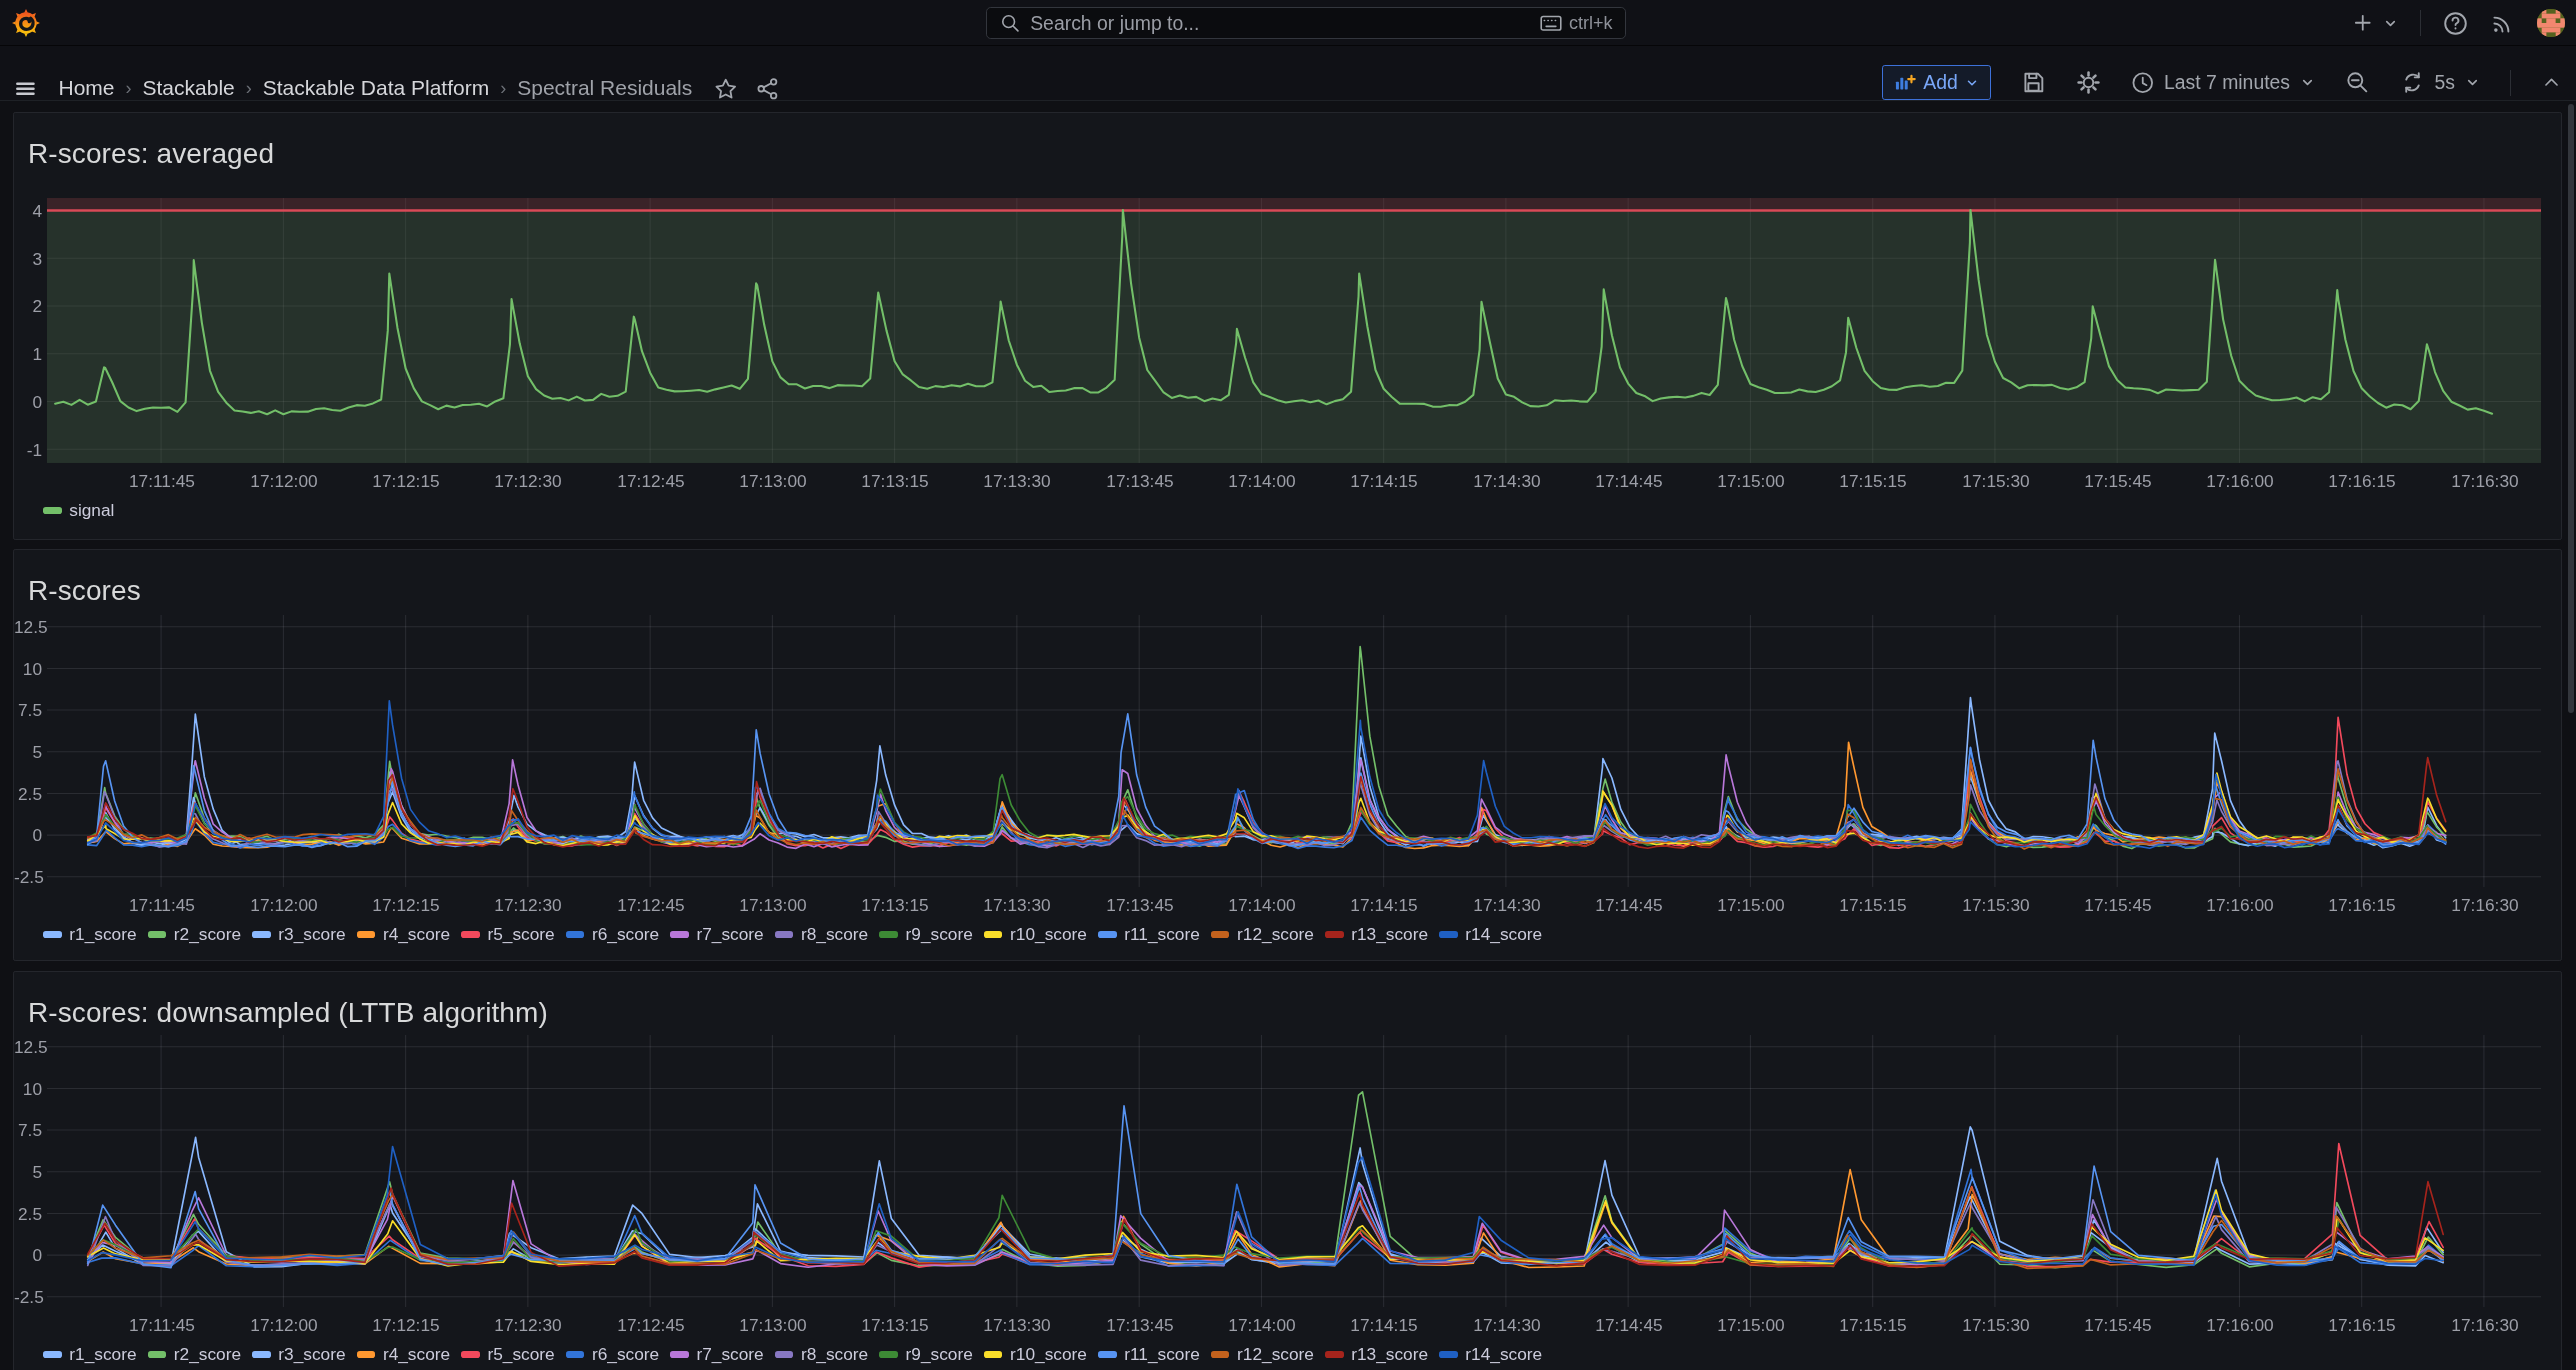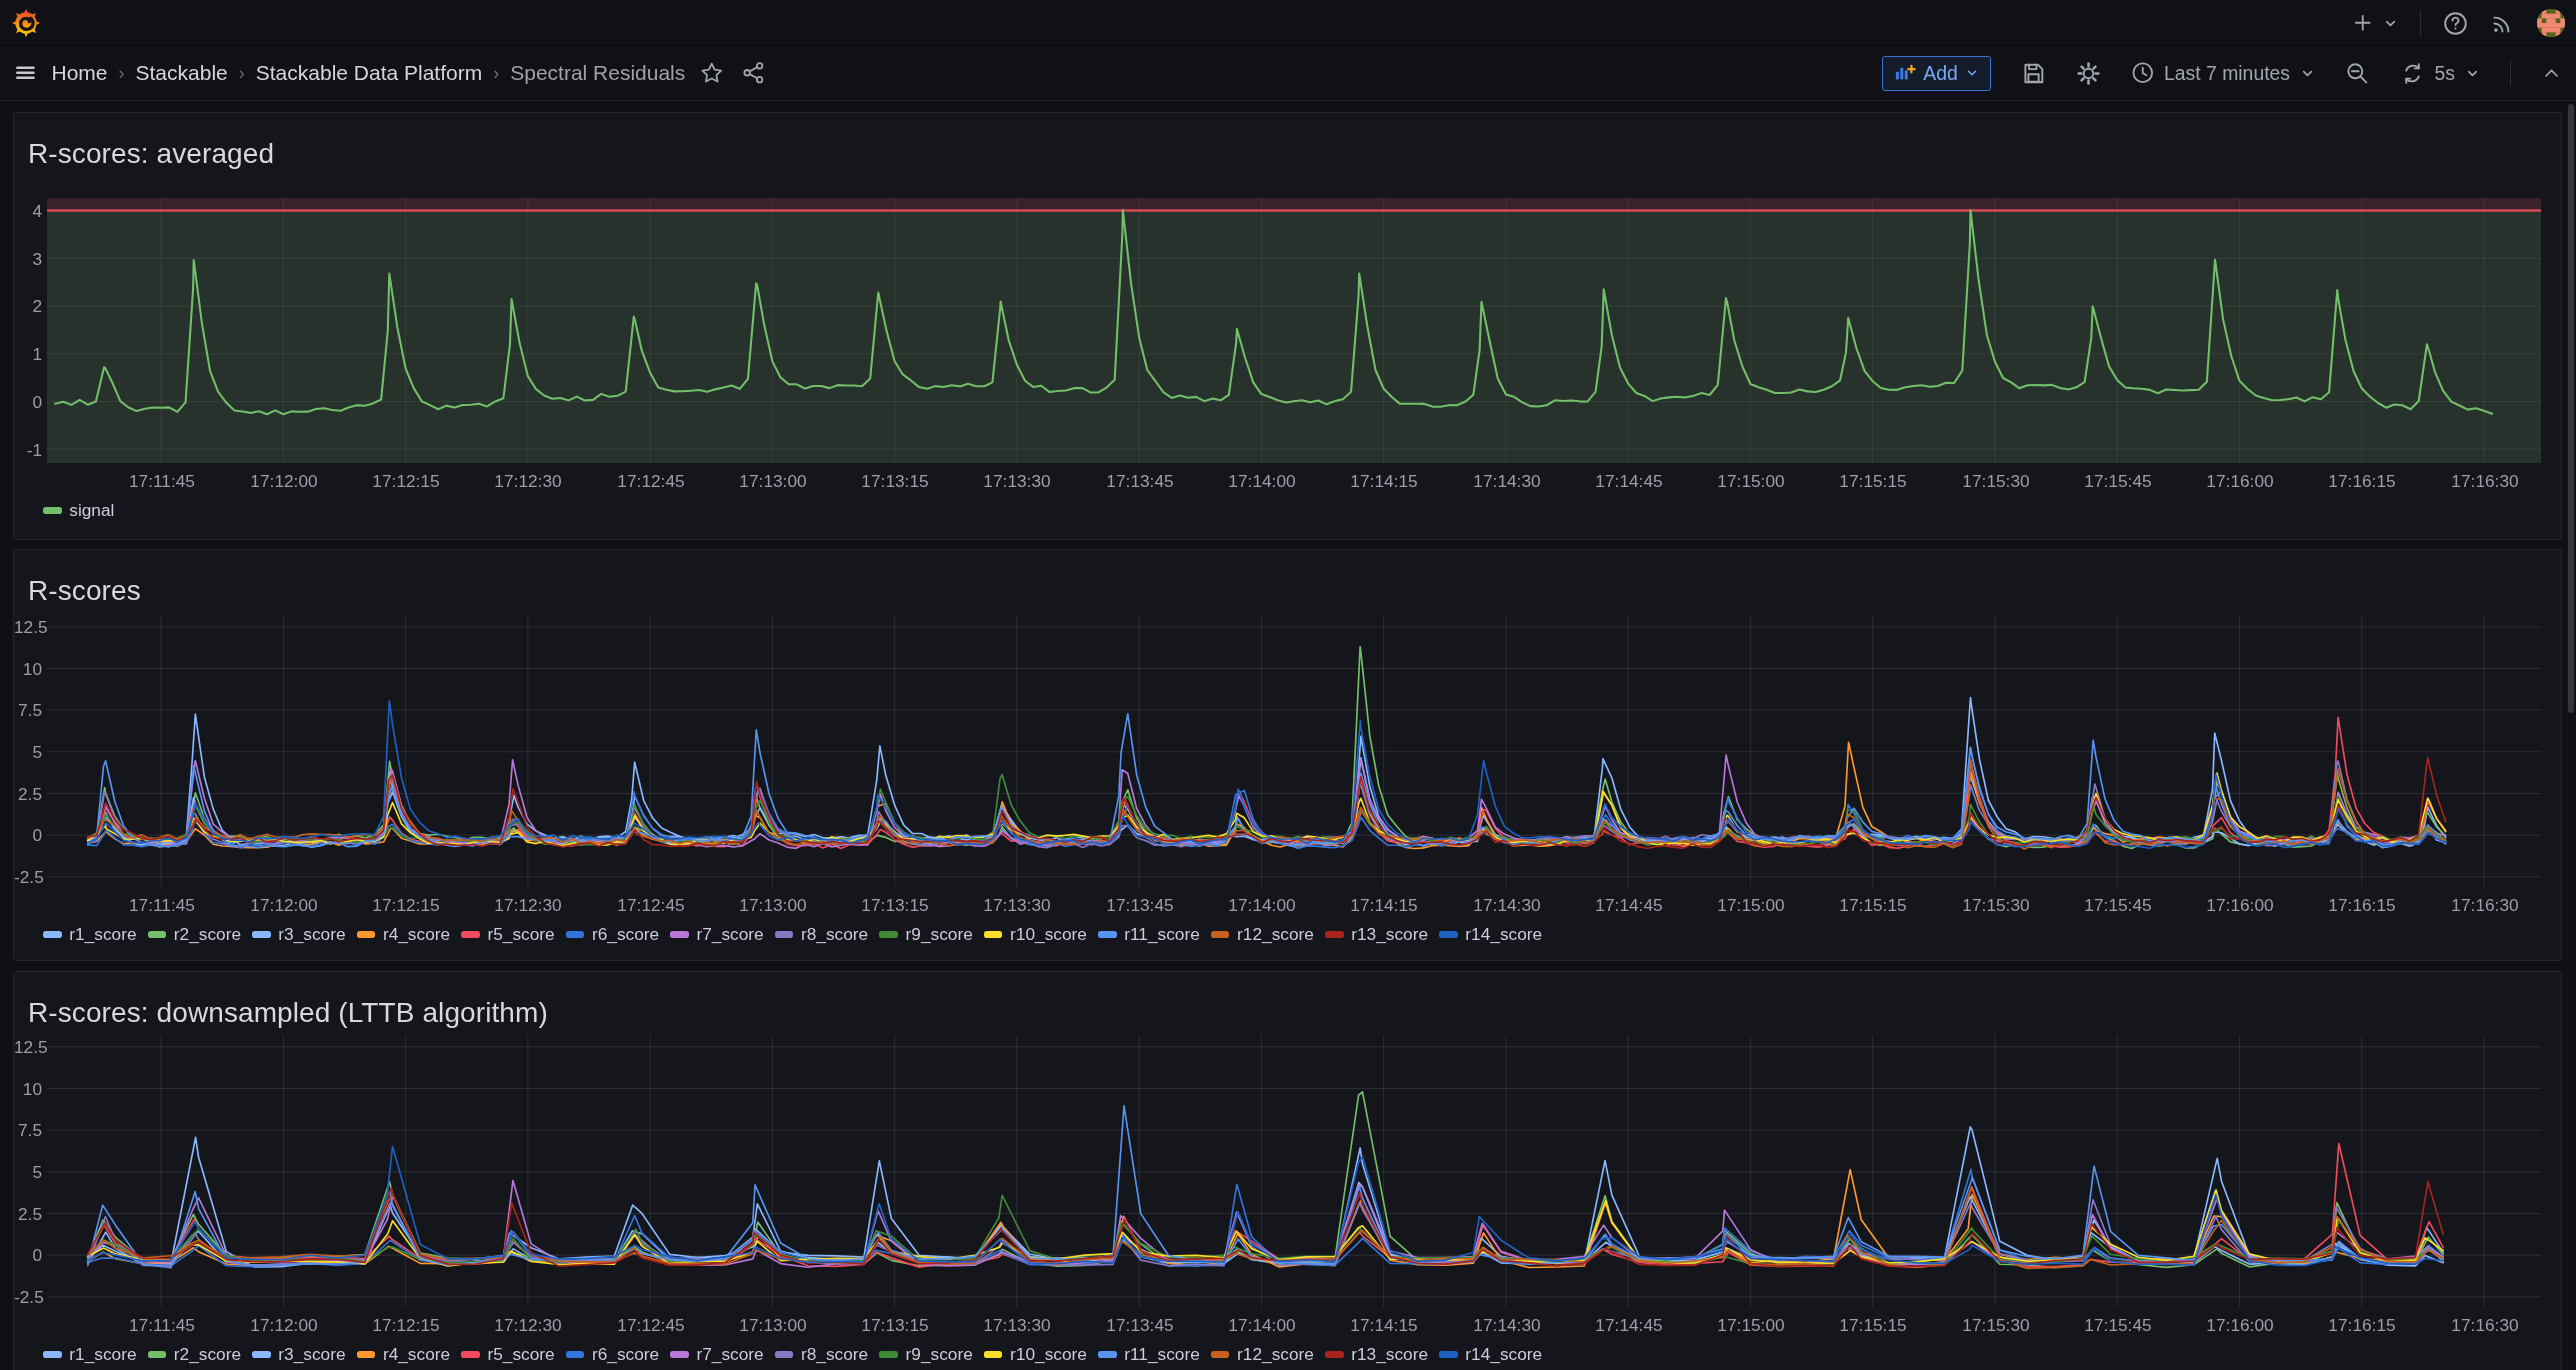--- a/index.html
+++ b/index.html
@@ -17,21 +17,21 @@
   .search-box .ph { font-size:19.4px; color:#9A9DA5; margin-left:9.7px; flex:1; }
   .kbd-hint { display:flex; align-items:center; gap:7px; font-size:18px; color:#8E9199; }
   .top-right { position:absolute; right:11px; top:0; height:46px; display:flex;
     align-items:center; gap:22px; }
   .icon-btn { display:flex; align-items:center; justify-content:center; cursor:pointer; }
   .vdiv { width:1.4px; height:26px; background:#2C2F35; }
   .avatar { width:28px; height:28px; border-radius:50%; overflow:hidden; background:#55621F; }
 
   
   .navbar { position:absolute; top:46px; left:0; right:0; height:55px; background:#101116;
-    border-bottom:0.7px solid #1E2126; display:flex; align-items:center; padding:0 14px; }
+    border-bottom:0.7px solid #1E2126; display:flex; align-items:flex-end; padding:0 14px;gap:7px; }
   .crumbs { display:flex; align-items:center; gap:11px; margin-left:14px; }
   .crumb { font-size:21px; color:#D5D6DA; white-space:nowrap; cursor:pointer; }
   .crumb.current { color:#9FA2A9; cursor:default; }
   .crumb-sep { font-size:18px; color:#6C7077; }
   .crumb-icons { display:flex; align-items:center; gap:18px; margin-left:15px; }
   .nav-right { margin-left:auto; display:flex; align-items:center; gap:30px; }
   .add-btn { display:flex; align-items:center; gap:7px; height:35px; padding:0 11px;
     border:0.7px solid #3D71D9; border-radius:2.8px; background:rgba(61,113,217,0.10);
     color:#79A7F8; font-size:19.4px; cursor:pointer;margin-left:44px; }
   .tool-group { display:flex; align-items:center; gap:9.7px; color:#A2A6AD; font-size:19.4px;
@@ -79,20 +79,38 @@
         </linearGradient>
           </defs>
         <circle cx="24" cy="24" r="16" fill="url(#lg)"></circle>
         <path fill="url(#lg)" d="M45 24 39.3 21.3 39.3 26.7Z M38.9 38.9 36.7 32.9 32.9 36.7Z
           M24 45 26.7 39.3 21.3 39.3Z M9.1 38.9 15.1 36.7 11.3 32.9Z M3 24 8.7 26.7 8.7 21.3Z
           M9.1 9.1 11.3 15.1 15.1 11.3Z M24 3 21.3 8.7 26.7 8.7Z M38.9 9.1 32.9 11.3 36.7 15.1Z"></path>
         <path d="M31 17c6 5 4 14-3 16c-6 2-12-2-12-8c0-5 4-8 8-8c3 0 5 2 5 5" stroke="#141619" stroke-width="5" fill="none" stroke-linecap="round"></path>
       </svg>
     </div>
 
+    <div class="search-box">
+      <svg width="21" height="21" viewBox="0 0 34 34" class="ico">
+        <circle cx="14" cy="14" r="9.5"></circle>
+          <line x1="21.5" y1="21.5" x2="29" y2="29"></line>
+      </svg>
+      <span class="ph">Search or jump to...</span>
+      <span class="kbd-hint">
+        <svg width="22" height="16.6" viewBox="0 0 36 26" class="ico">
+          <rect x="2" y="2" width="32" height="22" rx="3"></rect>
+          <line x1="7" y1="8.5" x2="7.5" y2="8.5"></line>
+            <line x1="13" y1="8.5" x2="13.5" y2="8.5"></line>
+          <line x1="19" y1="8.5" x2="19.5" y2="8.5"></line>
+            <line x1="25" y1="8.5" x2="25.5" y2="8.5"></line>
+          <line x1="10" y1="18" x2="26" y2="18"></line>
+        </svg>
+        <span>ctrl+k</span>
+      </span>
+    </div>
 
     <div class="top-right">
       <div class="icon-btn" style="gap:8.3px;">
         <svg width="23.5" height="23.5" viewBox="0 0 34 34" class="ico">
           <line x1="17" y1="7" x2="17" y2="27"></line>
             <line x1="7" y1="17" x2="27" y2="17"></line>
         </svg>
         <svg width="15" height="15" viewBox="0 0 24 24" class="ico">
           <path d="M6 9l6 6 6-6"></path>
         </svg>

